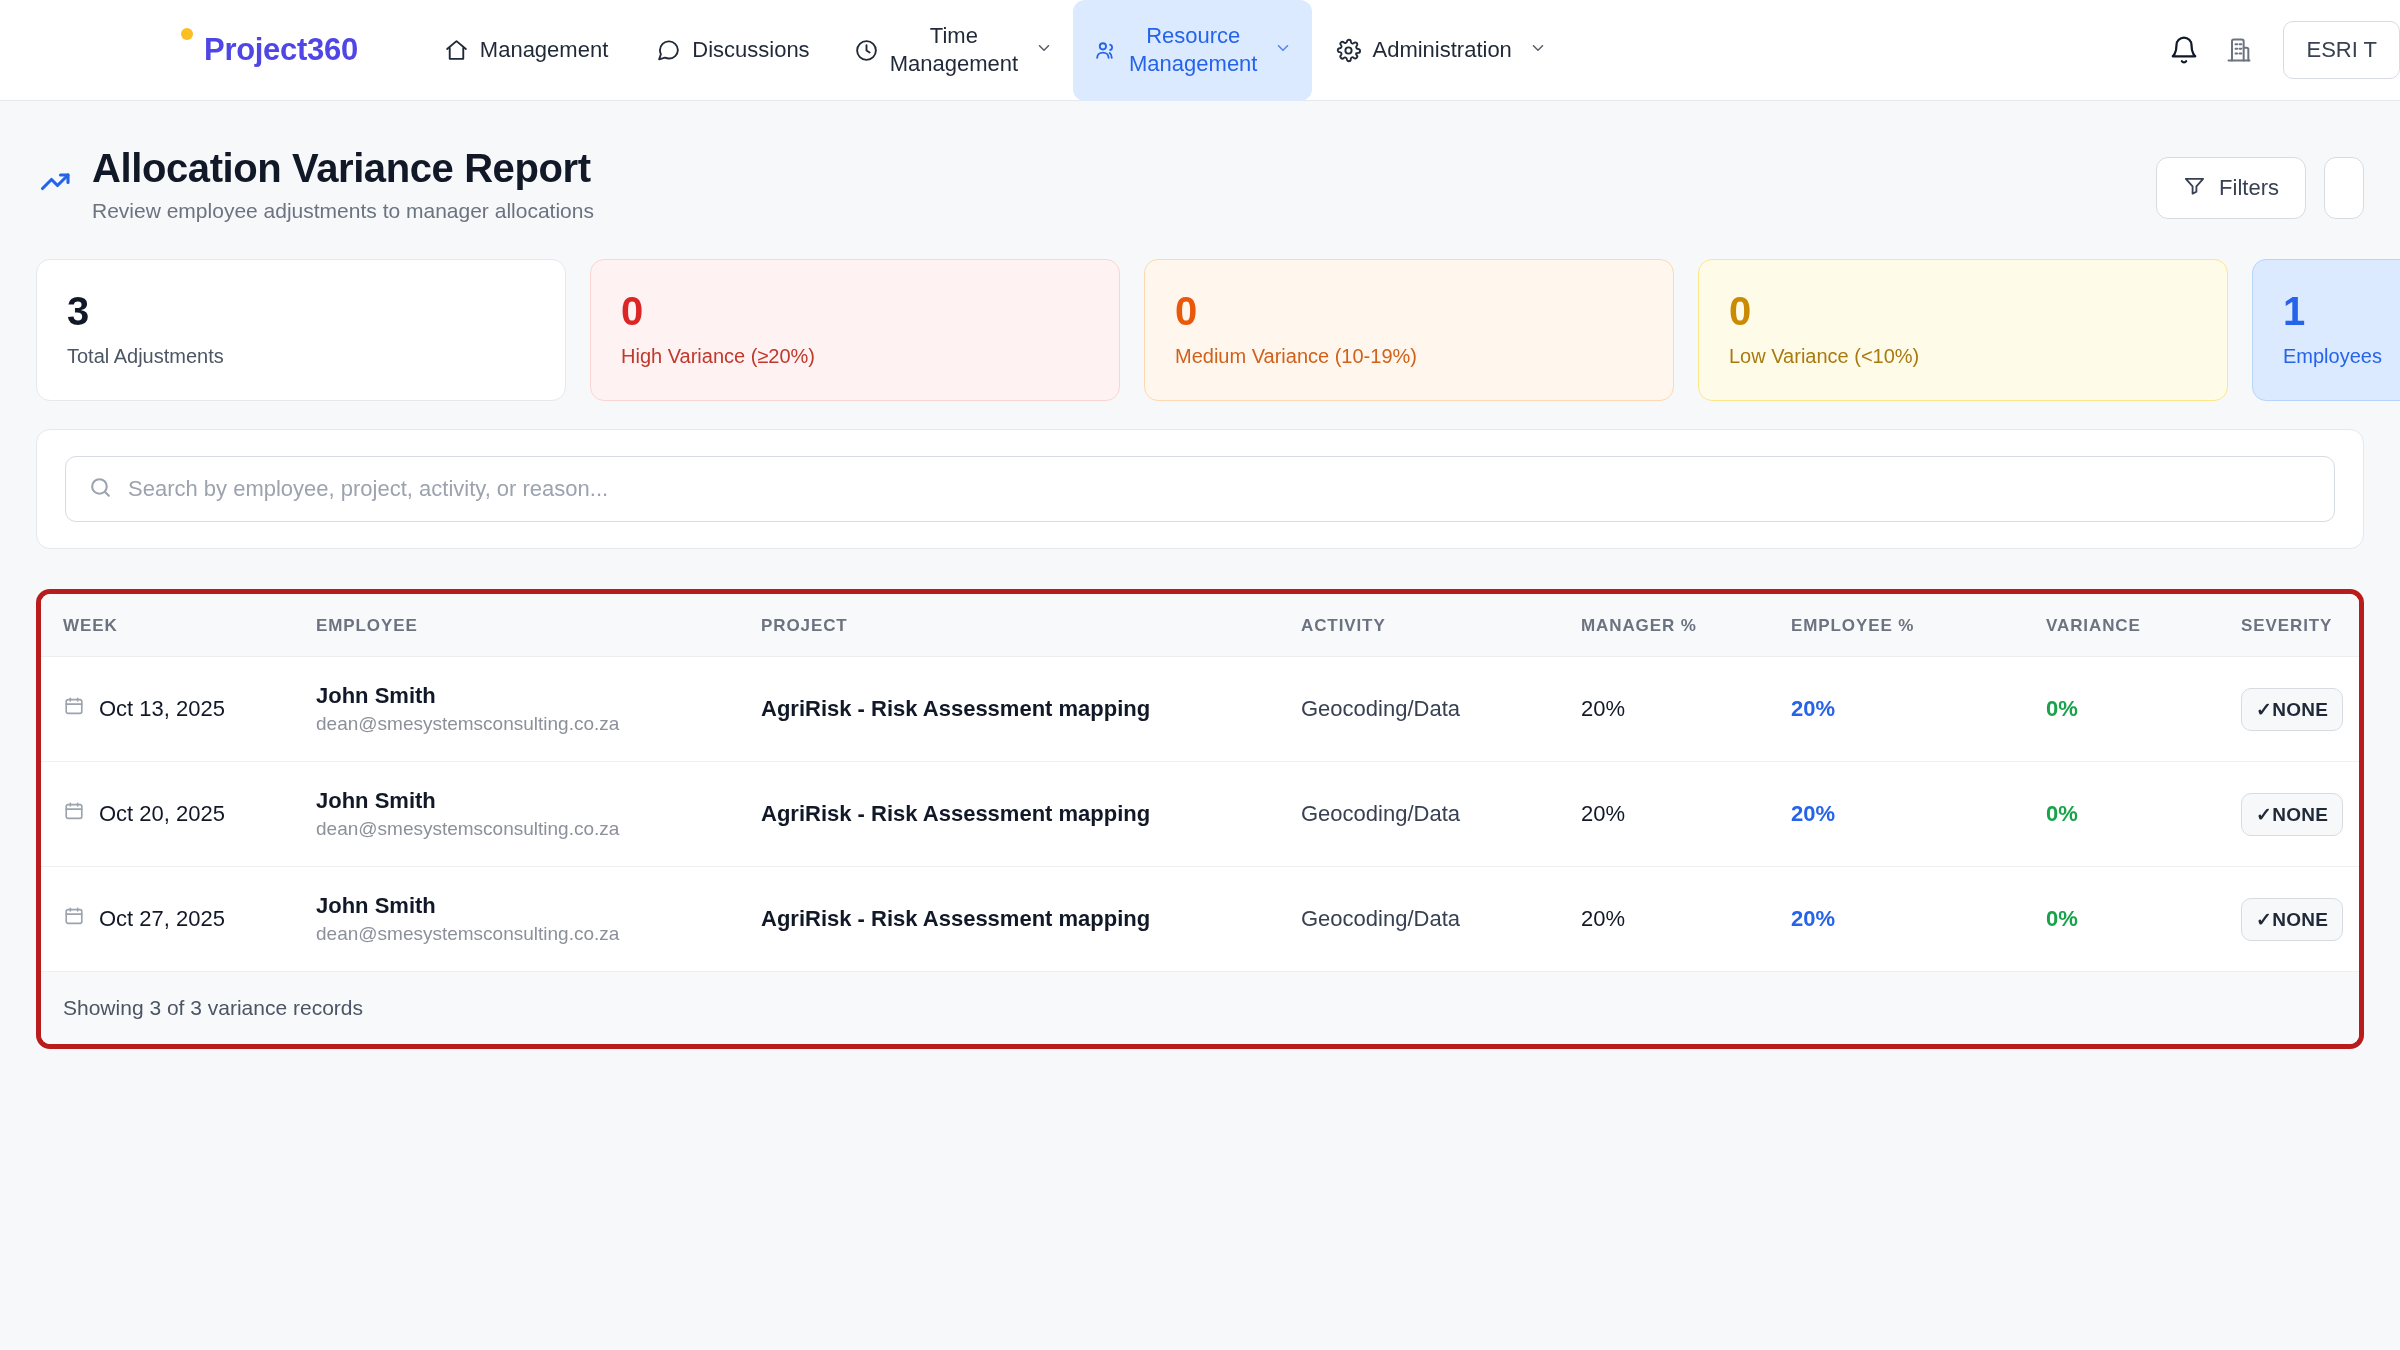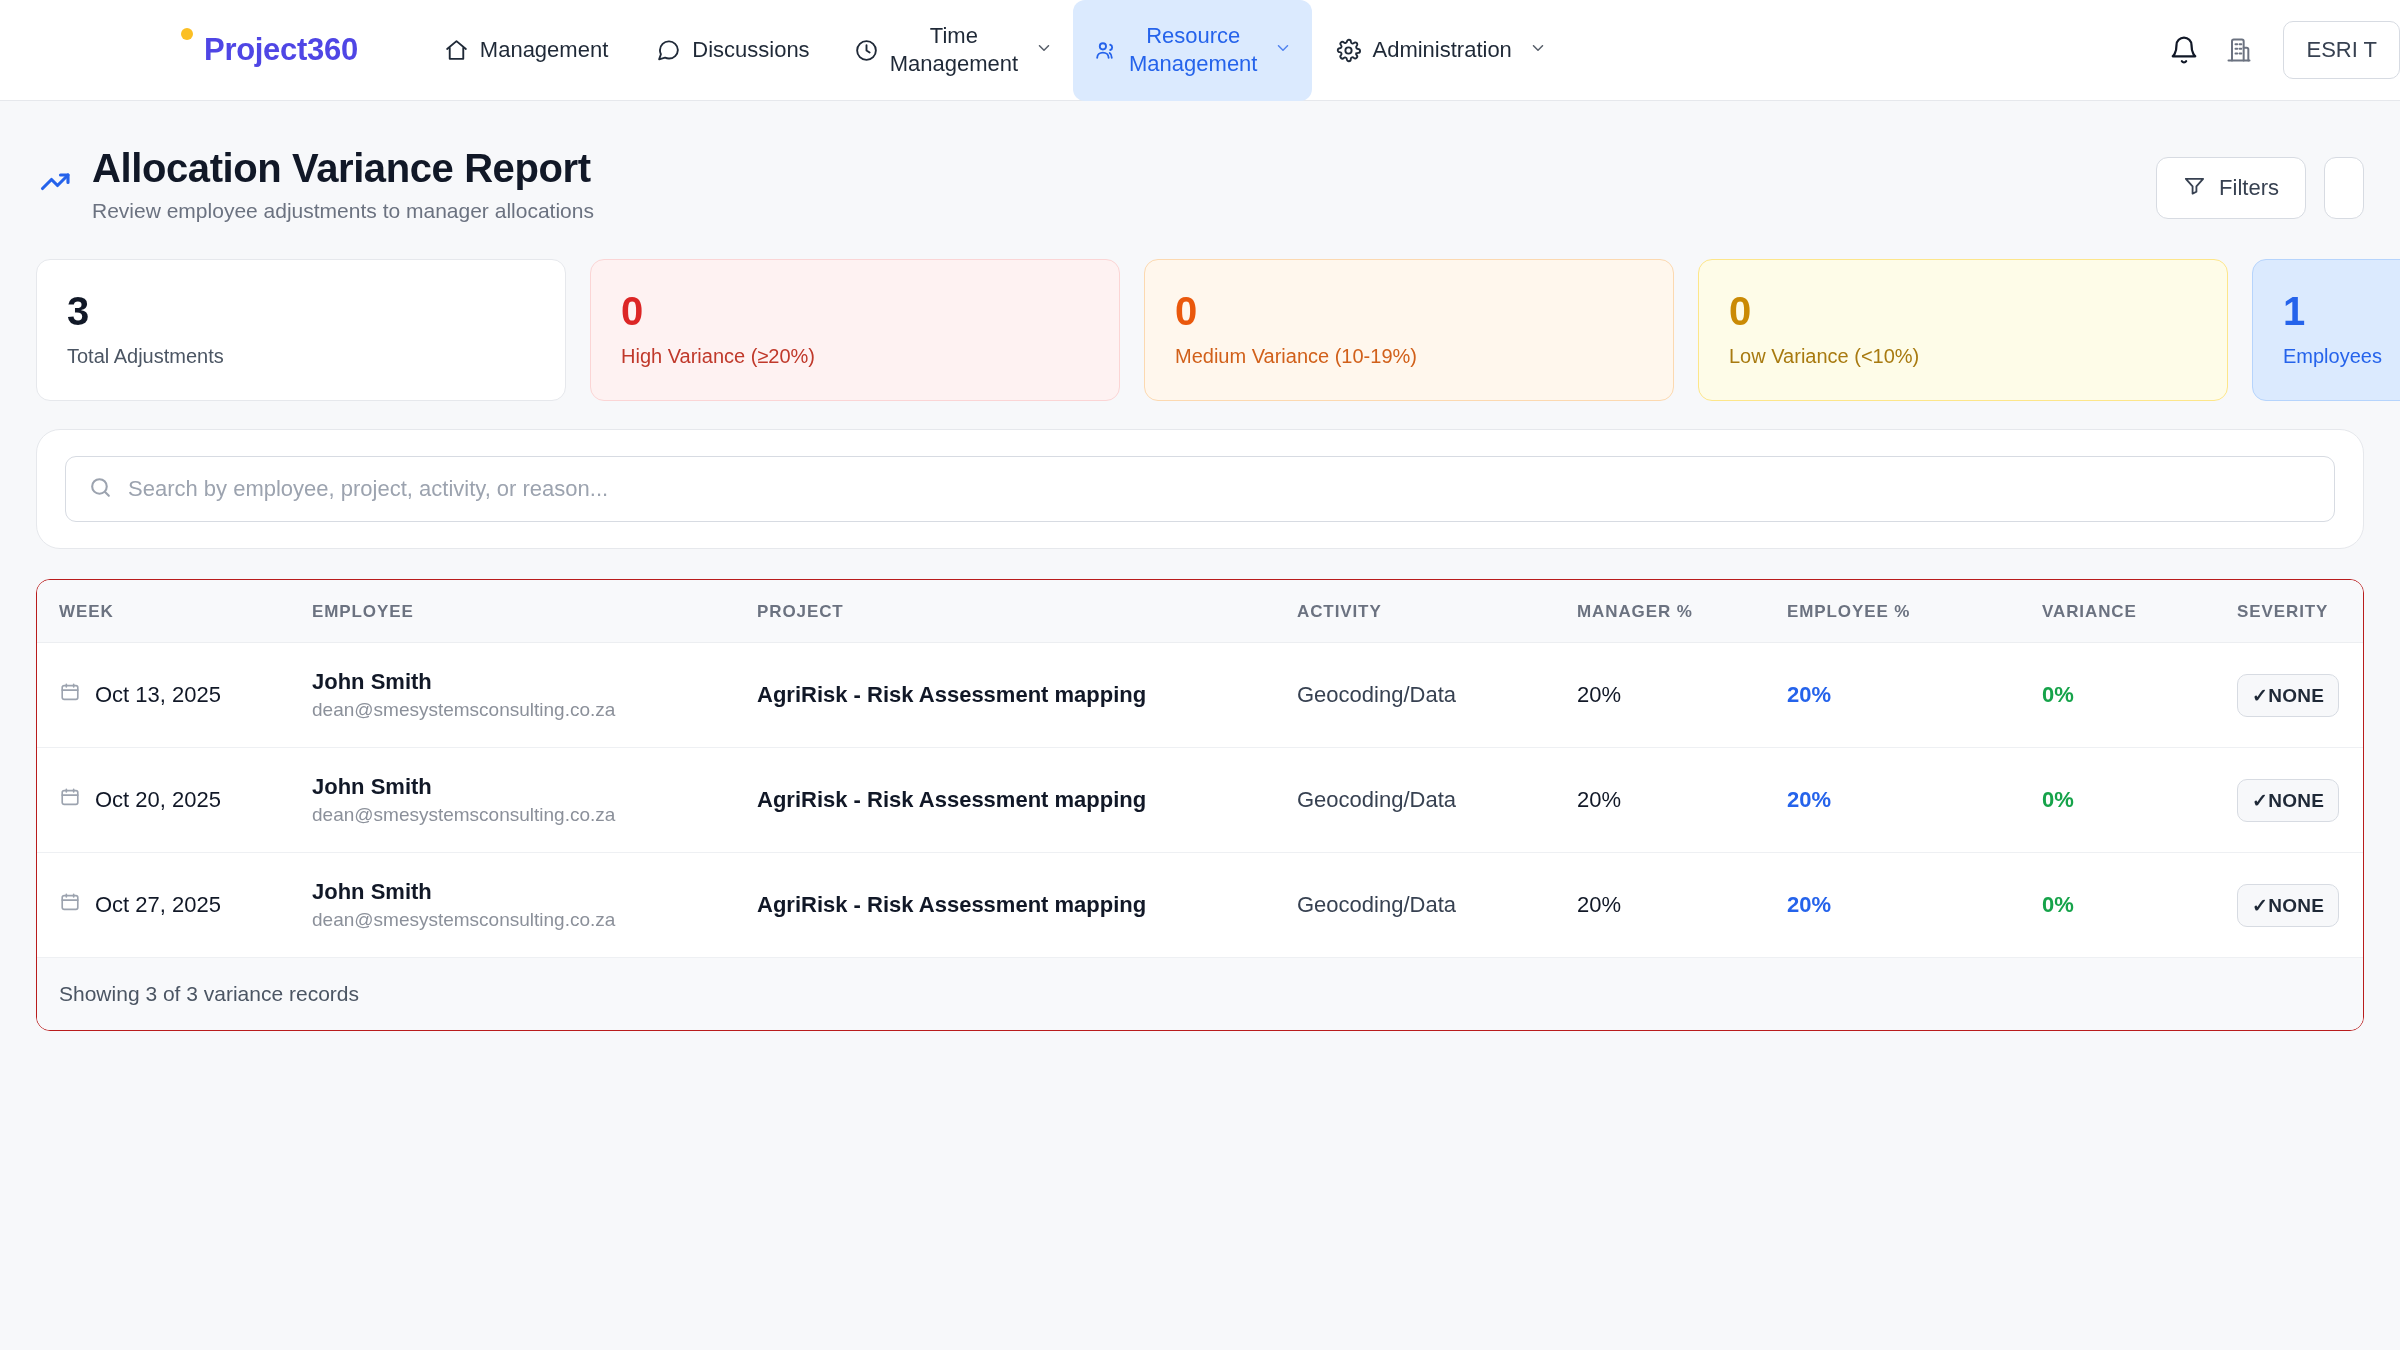--- a/index.html
+++ b/index.html
@@ -103,36 +103,36 @@
   .stat.s-low .stat-label { color: #a87a10; }
   .stat.s-emp { flex: 0 0 530px; background: #dbeafe; border-color: #b6d4fc; }
   .stat.s-emp .stat-value { color: #2563eb; }
   .stat.s-emp .stat-label { color: #2563eb; }
   .stat.s-total .stat-value { color: #111827; }
   .stat.s-total .stat-label { color: #4b5563; }
 
   
   .search-panel {
     margin-top: 28px; background: #fff; border: 1px solid #e6e8ec;
-    border-radius: 24px; padding: 26px 28px;
+    border-radius: 14px; padding: 26px 28px;
   }
   .search-box {
     border: 1px solid #d7dbe2; border-radius: 11px; height: 66px;
     display: flex; align-items: center; gap: 15px; padding: 0 22px;
     background: #fff;
   }
   .search-box input {
     border: 0; outline: none; font-size: 22px; color: #111827;
     flex: 1 1 auto; font-family: "Liberation Sans", sans-serif; background: transparent;
   }
   .search-box input::placeholder { color: #9ca3af; }
 
   
   .table-card {
-    margin-top: 30px; background: #fff; border: 1px solid #b91c1c;
+    margin-top: 40px; background: #fff; border: 5px solid #b91c1c;
     border-radius: 14px; overflow: hidden;
   }
   table { width: 100%; border-collapse: collapse; table-layout: fixed; }
   thead th {
     text-align: left; font-size: 17px; font-weight: 600; letter-spacing: 0.9px;
     color: #6b7280; padding: 22px 0 20px 0; background: #f8f9fb;
     border-bottom: 1px solid #eceef1;
   }
   thead th:first-child { padding-left: 22px; }
   tbody td { padding: 26px 0; border-bottom: 1px solid #eef0f3; vertical-align: middle; }

